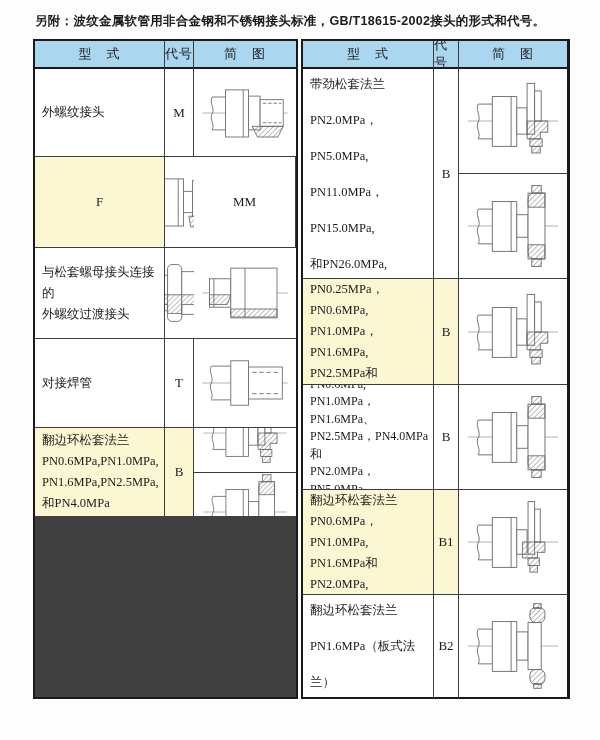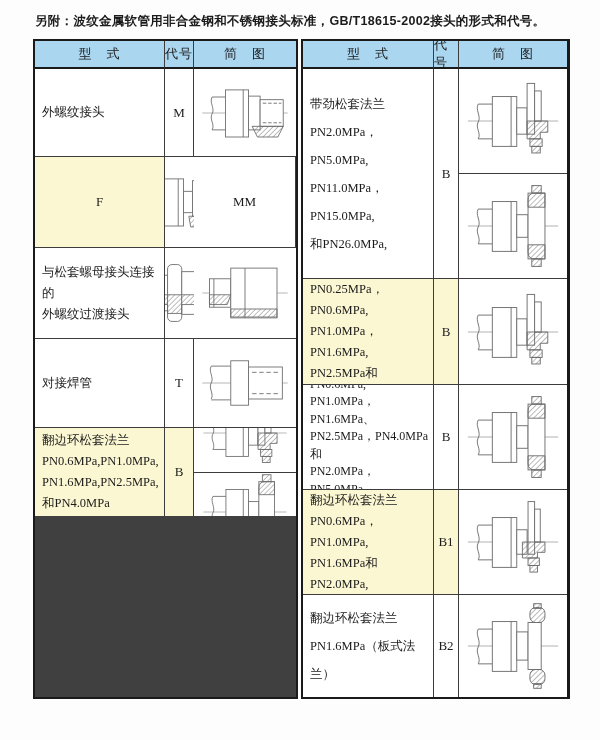--- a/index.html
+++ b/index.html
@@ -50,21 +50,21 @@
     font-size:13px;letter-spacing:1px;
     font-family:"Liberation Serif","DejaVu Serif",serif;
   }
   .y{background:var(--hl-bg);}
   .type{justify-content:flex-start;padding:4px 4px 4px 7px;}
   .type span{
     white-space:pre-line;
     font-size:12.5px;line-height:21px;
     font-family:"Liberation Serif","DejaVu Serif",serif;
   }
-  .lh-wide span{line-height:28px;}
+  .lh-wide span{line-height:36px;}
   .lh-tight span{line-height:17.5px;font-size:12px;}
   .code span{
     font-size:13px;
     font-family:"Liberation Serif","DejaVu Serif",serif;
   }
   .diag-cell{flex-direction:column;padding:0;}
   .half{flex:1;width:100%;display:flex;align-items:center;justify-content:center;}
   .hb{border-bottom:1px solid var(--line);}
   svg.diag{display:block;}
   svg.diag .ol{stroke:#6e6e6e;stroke-width:1;}

